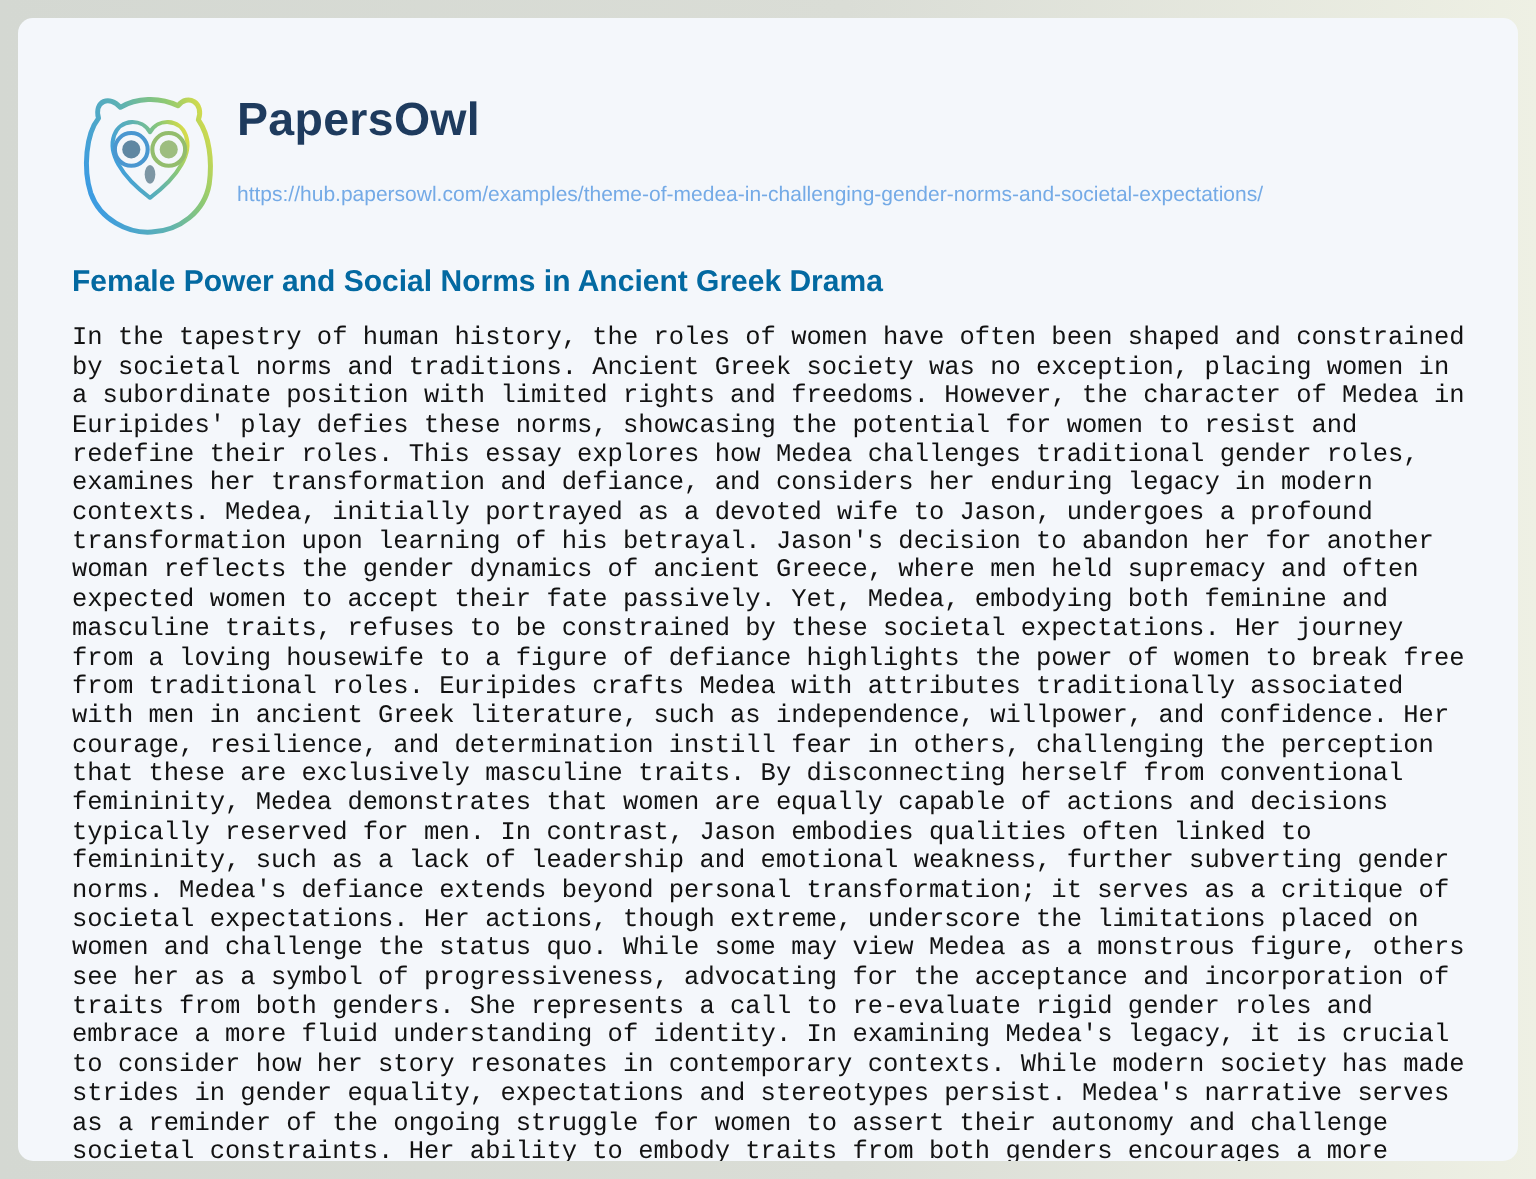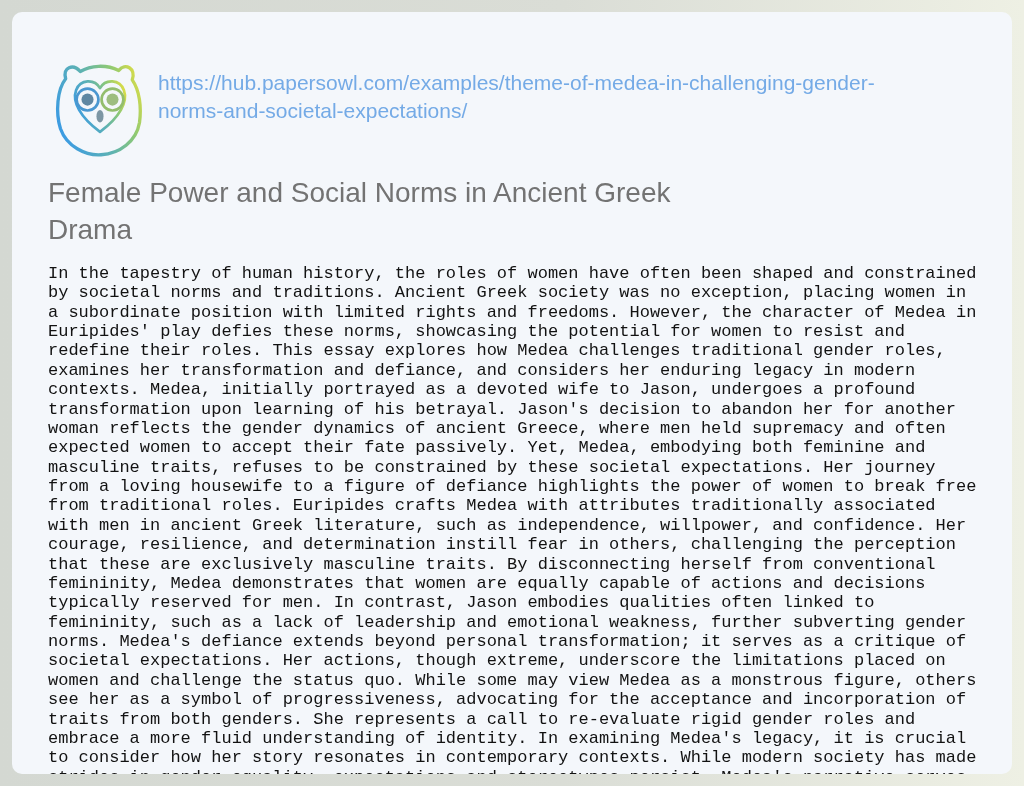--- a/index.html
+++ b/index.html
@@ -33,36 +33,36 @@
   .logo svg { width: 104px; height: 104px; display: block; }
   .header-text { padding-top: 4px; }
   .brand-name {
     font-size: 31px;
     font-weight: 700;
     color: #1e3b5e;
     letter-spacing: 0.2px;
   }
   .source-url {
     display: block;
-    margin-top: 7px;
+    margin-top: 22px;
     max-width: 768px;
-    font-size: 21px;
+    font-size: 14px;
     line-height: 1.32;
     color: #74aae6;
     text-decoration: none;
     overflow-wrap: break-word;
     cursor: pointer;
   }
   .article-title {
     margin-top: 13px;
     max-width: 680px;
-    font-size: 28px;
-    font-weight: 400;
+    font-size: 20px;
+    font-weight: 700;
     line-height: 1.32;
-    color: #737373;
+    color: #0369a1;
   }
   .article-body {
     margin-top: 15px;
     max-width: 934px;
     font-family: Liberation Mono, monospace;
     font-size: 17px;
     line-height: 1.14;
     color: #121212;
     text-align: left;
   }
@@ -91,20 +91,21 @@
         <circle cx="38" cy="40" r="10.5" stroke="#4a97d0" stroke-width="2.6"></circle>
         <circle cx="38" cy="40" r="5.8" fill="#5f87a2"></circle>
 
         <circle cx="62" cy="40" r="10.5" stroke="#93bd6d" stroke-width="2.6"></circle>
         <circle cx="62" cy="40" r="5.8" fill="#9dbd7f"></circle>
 
         <ellipse cx="50" cy="56" rx="3.4" ry="6" fill="#7d96a4"></ellipse>
       </svg>
     </div>
     <div class="header-text">
+      <div class="brand-name">PapersOwl</div>
       <a class="source-url">https://hub.papersowl.com/examples/theme-of-medea-in-challenging-gender-norms-and-societal-expectations/</a>
     </div>
   </header>
 
   <h1 class="article-title">Female Power and Social Norms in Ancient Greek Drama</h1>
 
   <p class="article-body">In the tapestry of human history, the roles of women have often been shaped and constrained by societal norms and traditions. Ancient Greek society was no exception, placing women in a subordinate position with limited rights and freedoms. However, the character of Medea in Euripides' play defies these norms, showcasing the potential for women to resist and redefine their roles. This essay explores how Medea challenges traditional gender roles, examines her transformation and defiance, and considers her enduring legacy in modern contexts. Medea, initially portrayed as a devoted wife to Jason, undergoes a profound transformation upon learning of his betrayal. Jason's decision to abandon her for another woman reflects the gender dynamics of ancient Greece, where men held supremacy and often expected women to accept their fate passively. Yet, Medea, embodying both feminine and masculine traits, refuses to be constrained by these societal expectations. Her journey from a loving housewife to a figure of defiance highlights the power of women to break free from traditional roles. Euripides crafts Medea with attributes traditionally associated with men in ancient Greek literature, such as independence, willpower, and confidence. Her courage, resilience, and determination instill fear in others, challenging the perception that these are exclusively masculine traits. By disconnecting herself from conventional femininity, Medea demonstrates that women are equally capable of actions and decisions typically reserved for men. In contrast, Jason embodies qualities often linked to femininity, such as a lack of leadership and emotional weakness, further subverting gender norms. Medea's defiance extends beyond personal transformation; it serves as a critique of societal expectations. Her actions, though extreme, underscore the limitations placed on women and challenge the status quo. While some may view Medea as a monstrous figure, others see her as a symbol of progressiveness, advocating for the acceptance and incorporation of traits from both genders. She represents a call to re-evaluate rigid gender roles and embrace a more fluid understanding of identity. In examining Medea's legacy, it is crucial to consider how her story resonates in contemporary contexts. While modern society has made strides in gender equality, expectations and stereotypes persist. Medea's narrative serves as a reminder of the ongoing struggle for women to assert their autonomy and challenge societal constraints. Her ability to embody traits from both genders encourages a more inclusive perspective, where individuals are free to express themselves beyond traditional binaries. In conclusion, Medea's defiance of traditional gender roles in ancient Greek society is a testament to the power of individuals to challenge and redefine societal norms. Her transformation from a submissive wife to a figure of resistance highlights the potential for women to assert their agency and break free from constraints. Medea's legacy endures as a symbol of progress, urging us to embrace a more nuanced understanding of gender and identity. As we continue to navigate contemporary challenges, her story serves as both a cautionary tale and an inspiration for those seeking to transcend traditional roles and forge new</p>
 
 </div>
 

